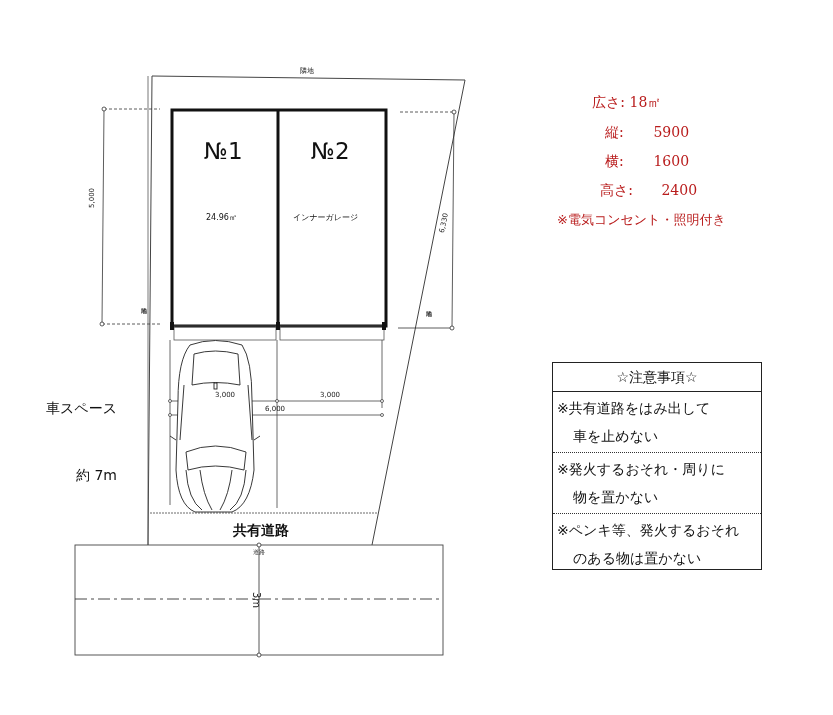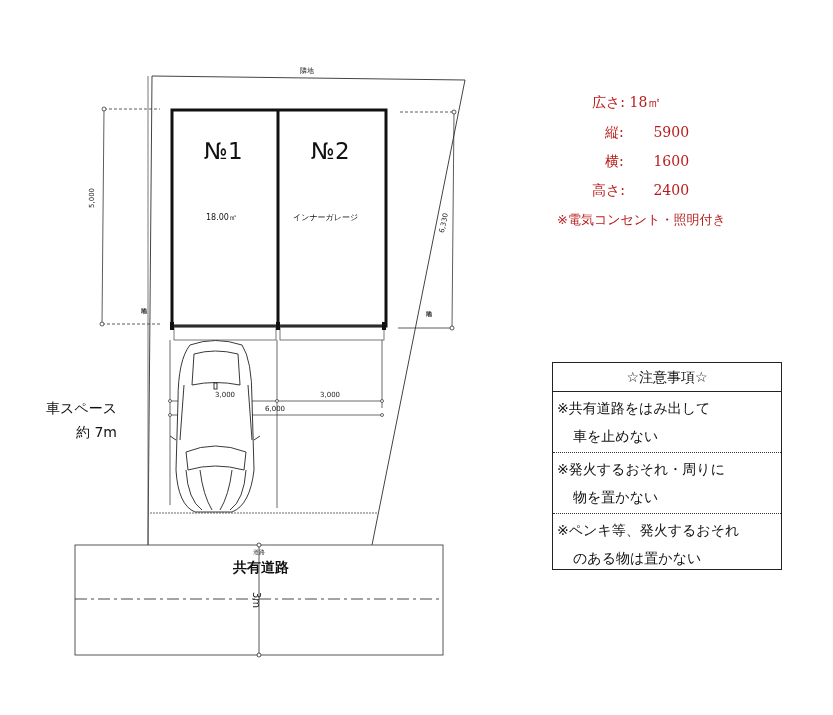--- a/index.html
+++ b/index.html
@@ -5,29 +5,29 @@
   html, body { margin: 0; padding: 0; background: #ffffff; }
   body { width: 833px; height: 715px; position: relative; overflow: hidden;
          font-family: "DejaVu Sans", sans-serif; color: #111; }
   .abs { position: absolute; }
   svg.plan { position: absolute; left: 0; top: 0; }
   .lbl-small { font-size: 7px; color: #222; }
   .no-label { font-size: 23px; font-family: "DejaVu Sans", sans-serif; color: #111; }
   .unit-label { font-size: 8px; color: #111; }
   .spec { font-size: 14px; font-family: "DejaVu Serif", serif; color: #b91c1c; white-space: nowrap; }
   .spec .k { display: inline-block; }
-  .notice { position: absolute; left: 552px; top: 362px; width: 230px; height: 208px;
+  .notice { position: absolute; left: 552px; top: 362px; width: 210px; height: 208px;
             border: 1.5px solid #222; box-sizing: border-box; background: #fff; }
   .notice .title { height: 28px; border-bottom: 1.5px solid #222; text-align: center;
                    line-height: 28px; font-size: 14px; }
   .notice .item { border-bottom: 1.5px dotted #333; padding: 2px 4px; }
   .notice .item:last-child { border-bottom: none; }
   .notice .line { font-size: 14px; line-height: 28px; white-space: nowrap; }
   .notice .line.indent { padding-left: 16px; }
-  .road-title { font-size: 14px; font-weight: bold; margin-top: 37px; }
+  .road-title { font-size: 14px; font-weight: bold; }
   .car-space { font-size: 14px; line-height: 24px; }
 </style>
 </head>
 <body>
 
 <svg class="plan" width="833" height="715" viewBox="0 0 833 715">
 
   <g stroke="#444" fill="none" stroke-width="1">
     <line x1="152" y1="76" x2="465" y2="80"></line>
     <line x1="152" y1="76" x2="148" y2="545"></line>
@@ -100,50 +100,50 @@
 <div class="abs lbl-small" style="left:300px; top:66px;">隣地</div>
 
 <div class="abs lbl-small" style="left:88px; top:208px; transform: rotate(-90deg); transform-origin: left top;">5,000</div>
 <div class="abs lbl-small" style="left:139px; top:303px; writing-mode: vertical-rl; font-size:6px;">隣地</div>
 
 <div class="abs lbl-small" style="left:438px; top:232px; transform: rotate(-78deg); transform-origin: left top;">6,330</div>
 <div class="abs lbl-small" style="left:424px; top:306px; writing-mode: vertical-rl; font-size:6px;">隣地</div>
 
 <div class="abs no-label" style="left:204px; top:138px;">№1</div>
 <div class="abs no-label" style="left:311px; top:138px;">№2</div>
-<div class="abs unit-label" style="left:206px; top:212px;">18.00㎡</div>
+<div class="abs unit-label" style="left:206px; top:212px;">24.96㎡</div>
 <div class="abs unit-label" style="left:293px; top:212px;">インナーガレージ</div>
 
 <div class="abs lbl-small" style="left:215px; top:391px;">3,000</div>
 <div class="abs lbl-small" style="left:320px; top:391px;">3,000</div>
 <div class="abs lbl-small" style="left:265px; top:405px;">6,000</div>
 
 <div class="abs car-space" style="left:46px; top:396px;">
   <div>車スペース</div>
-  <div style="padding-left:30px;">約 7m</div>
+  <div style="padding-left:30px;margin-top:43px;">約 7m</div>
 </div>
 
 <div class="abs road-title" style="left:233px; top:522px;">共有道路</div>
 <div class="abs lbl-small" style="left:253px; top:548px; font-size:6px;">道路</div>
 <div class="abs lbl-small" style="left:262px; top:592px; font-size:10px; transform: rotate(90deg); transform-origin: left top;">3m</div>
 
 <div class="abs spec" style="left:592px; top:94px;">
   <span class="k">広さ:</span>
   <span>18㎡</span>
 </div>
 <div class="abs spec" style="left:605px; top:124px;">
   <span class="k" style="width:44px;">縦:</span>
   <span>5900</span>
 </div>
 <div class="abs spec" style="left:605px; top:153px;">
   <span class="k" style="width:44px;">横:</span>
   <span>1600</span>
 </div>
 <div class="abs spec" style="left:592px; top:182px;">
-  <span class="k" style="width:57px;">高さ:</span>
+  <span class="k" style="width:57px;margin-left:8px;">高さ:</span>
   <span>2400</span>
 </div>
 <div class="abs spec" style="left:557px; top:211px; font-family:'DejaVu Sans', sans-serif; font-size:13px;">※電気コンセント・照明付き</div>
 
 <div class="notice">
   <div class="title">☆注意事項☆</div>
   <div class="item">
     <div class="line">※共有道路をはみ出して</div>
     <div class="line indent">車を止めない</div>
   </div>

